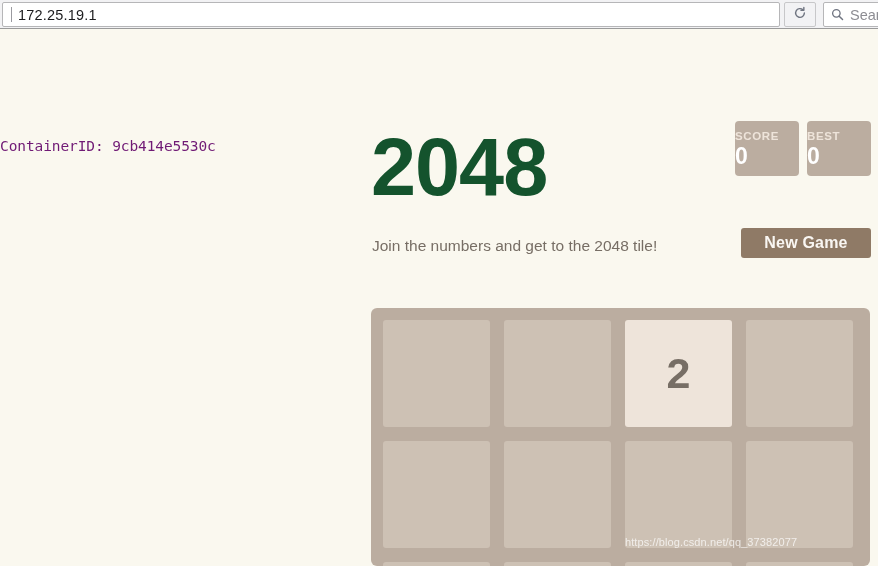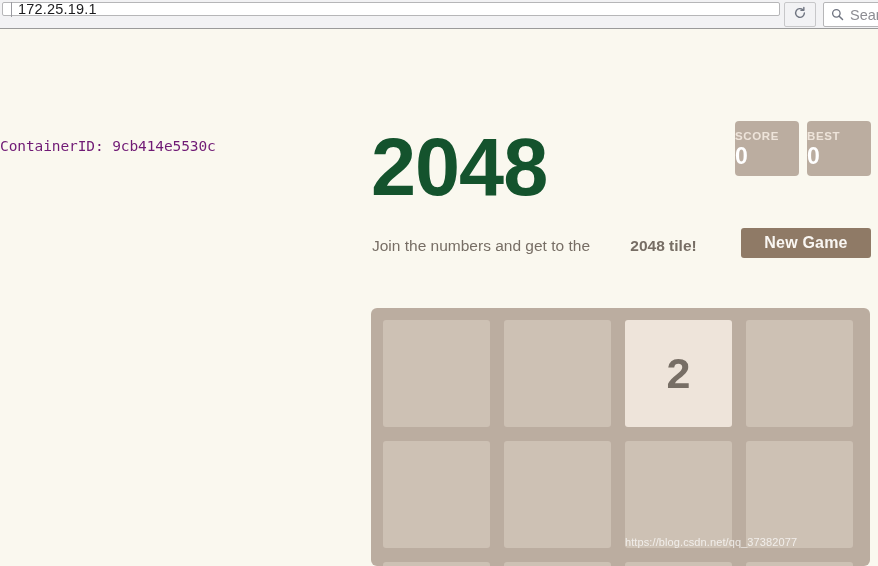--- a/index.html
+++ b/index.html
@@ -22,21 +22,21 @@
     width: 878px;
     height: 29px;
     background: #f2f2f4;
     border-bottom: 1px solid #9a9a9a;
   }
 
   #url-bar {
     position: absolute;
     left: 2px; top: 2px;
     width: 778px;
-    height: 14px;
+    height: 25px;
     background: #ffffff;
     border: 1px solid #b6b6b8;
     border-radius: 2px;
     display: flex;
     align-items: center;
     padding-left: 8px;
   }
 
   #url-caret {
     width: 1px;
@@ -164,21 +164,21 @@
   }
 
   #game-intro {
     position: absolute;
     left: 1px;
     top: 207px;
     font-size: 15.5px;
     color: #776e65;
     white-space: nowrap;
   }
-  #game-intro b { font-weight: bold; color:#776e65;margin-left:36px; }
+  #game-intro b { font-weight: normal; color:#776e65; }
 
   #new-game-button {
     position: absolute;
     right: 0px;
     top: 198px;
     width: 130px;
     height: 30px;
     background: #8f7a66;
     border-radius: 3px;
     display: flex;

